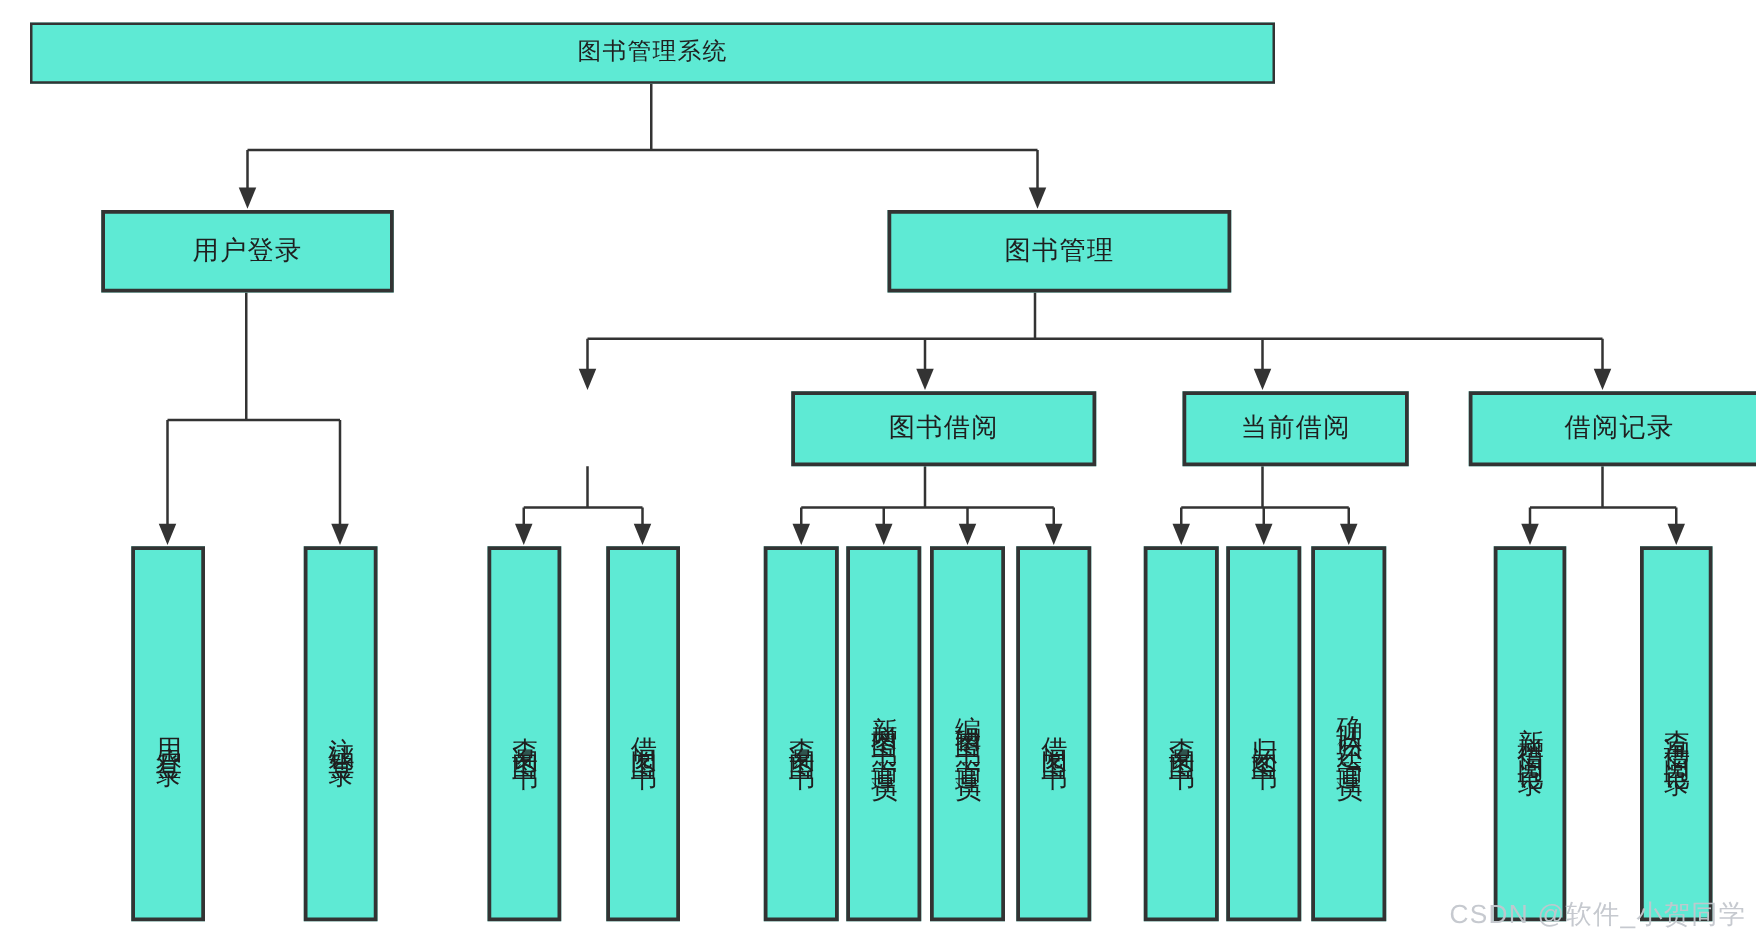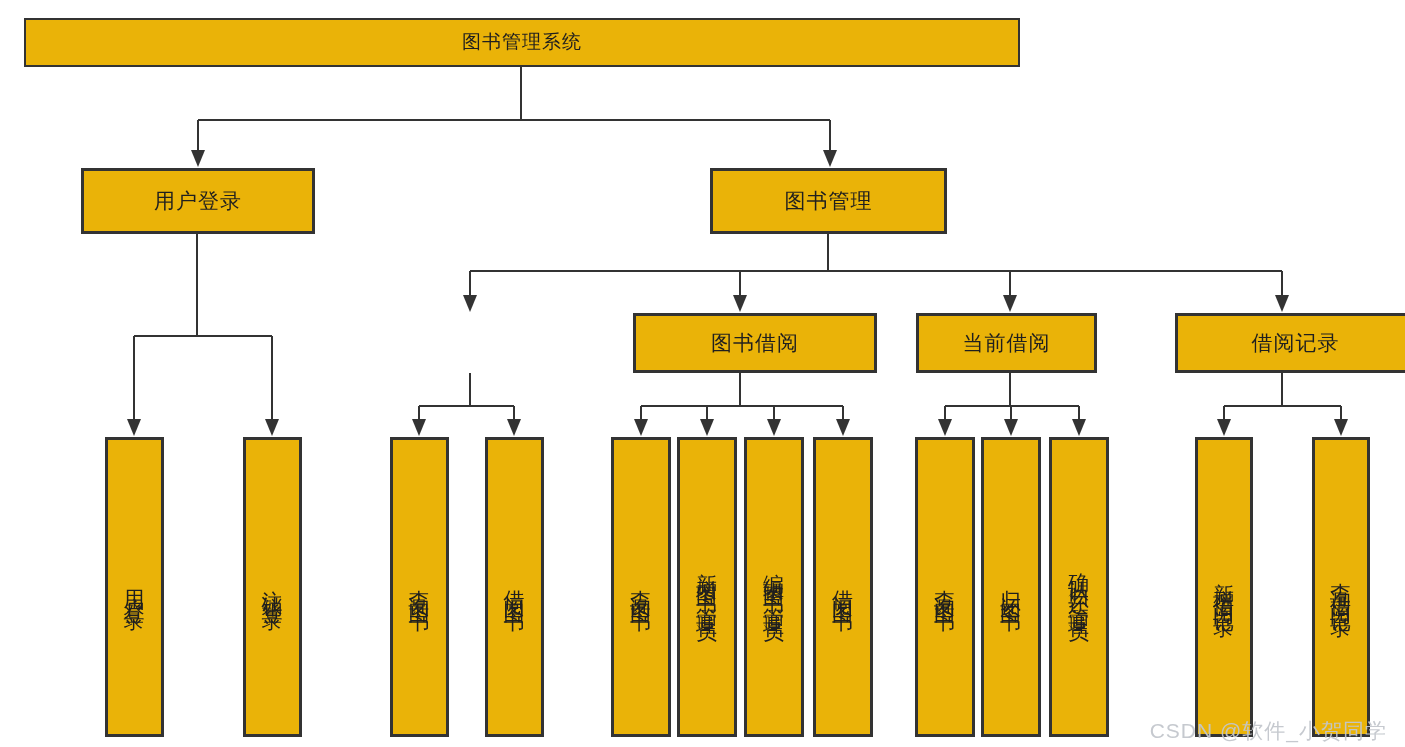--- a/index.html
+++ b/index.html
@@ -22,21 +22,21 @@
     overflow:hidden;
   }
   .connectors{
     position:absolute;
     left:0;top:0;
     width:1405px;height:747px;
     color:var(--line);
   }
   .node{
     position:absolute;
-    background:#eab308;
+    background:#5eead4;
     border:3px solid var(--line);
     display:flex;
     align-items:center;
     justify-content:center;
     text-align:center;
     line-height:1.2;
   }
   .node.root{
     border-width:2px;
     font-size:19px;
@@ -47,21 +47,21 @@
   .node.leaf{
     font-size:21px;
   }
   .node.leaf span{
     writing-mode:vertical-rl;
     text-orientation:mixed;
     letter-spacing:7px;
   }
   .watermark{
     position:absolute;
-    right:18px;
+    right:8px;
     bottom:2px;
     font-size:21px;
     color:var(--wm);
     opacity:.95;
     z-index:5;
     letter-spacing:1px;
     white-space:nowrap;
   }
 </style>
 </head>
@@ -119,28 +119,28 @@
     <polygon fill="currentColor" points="1334,419 1348,419 1341,436"></polygon>
   </svg>
 
   <div class="node root" style="left:24px;top:18px;width:996px;height:49px">
     <span>图书管理系统</span>
   </div>
 
   <div class="node h2" style="left:81px;top:168px;width:234px;height:66px">
     <span>用户登录</span>
   </div>
-  <div class="node h2" style="left:710px;top:168px;width:237px;height:66px">
+  <div class="node h2" style="left:710px;top:168px;width:275px;height:66px">
     <span>图书管理</span>
   </div>
 
   <div class="node h3" style="left:633px;top:313px;width:244px;height:60px">
     <span>图书借阅</span>
   </div>
-  <div class="node h3" style="left:916px;top:313px;width:181px;height:60px">
+  <div class="node h3" style="left:946px;top:313px;width:181px;height:60px">
     <span>当前借阅</span>
   </div>
   <div class="node h3" style="left:1175px;top:313px;width:241px;height:60px">
     <span>借阅记录</span>
   </div>
 
   <div class="node leaf" style="left:105px;top:437px;width:59px;height:300px">
     <span>用户登录</span>
   </div>
   <div class="node leaf" style="left:243px;top:437px;width:59px;height:300px">

